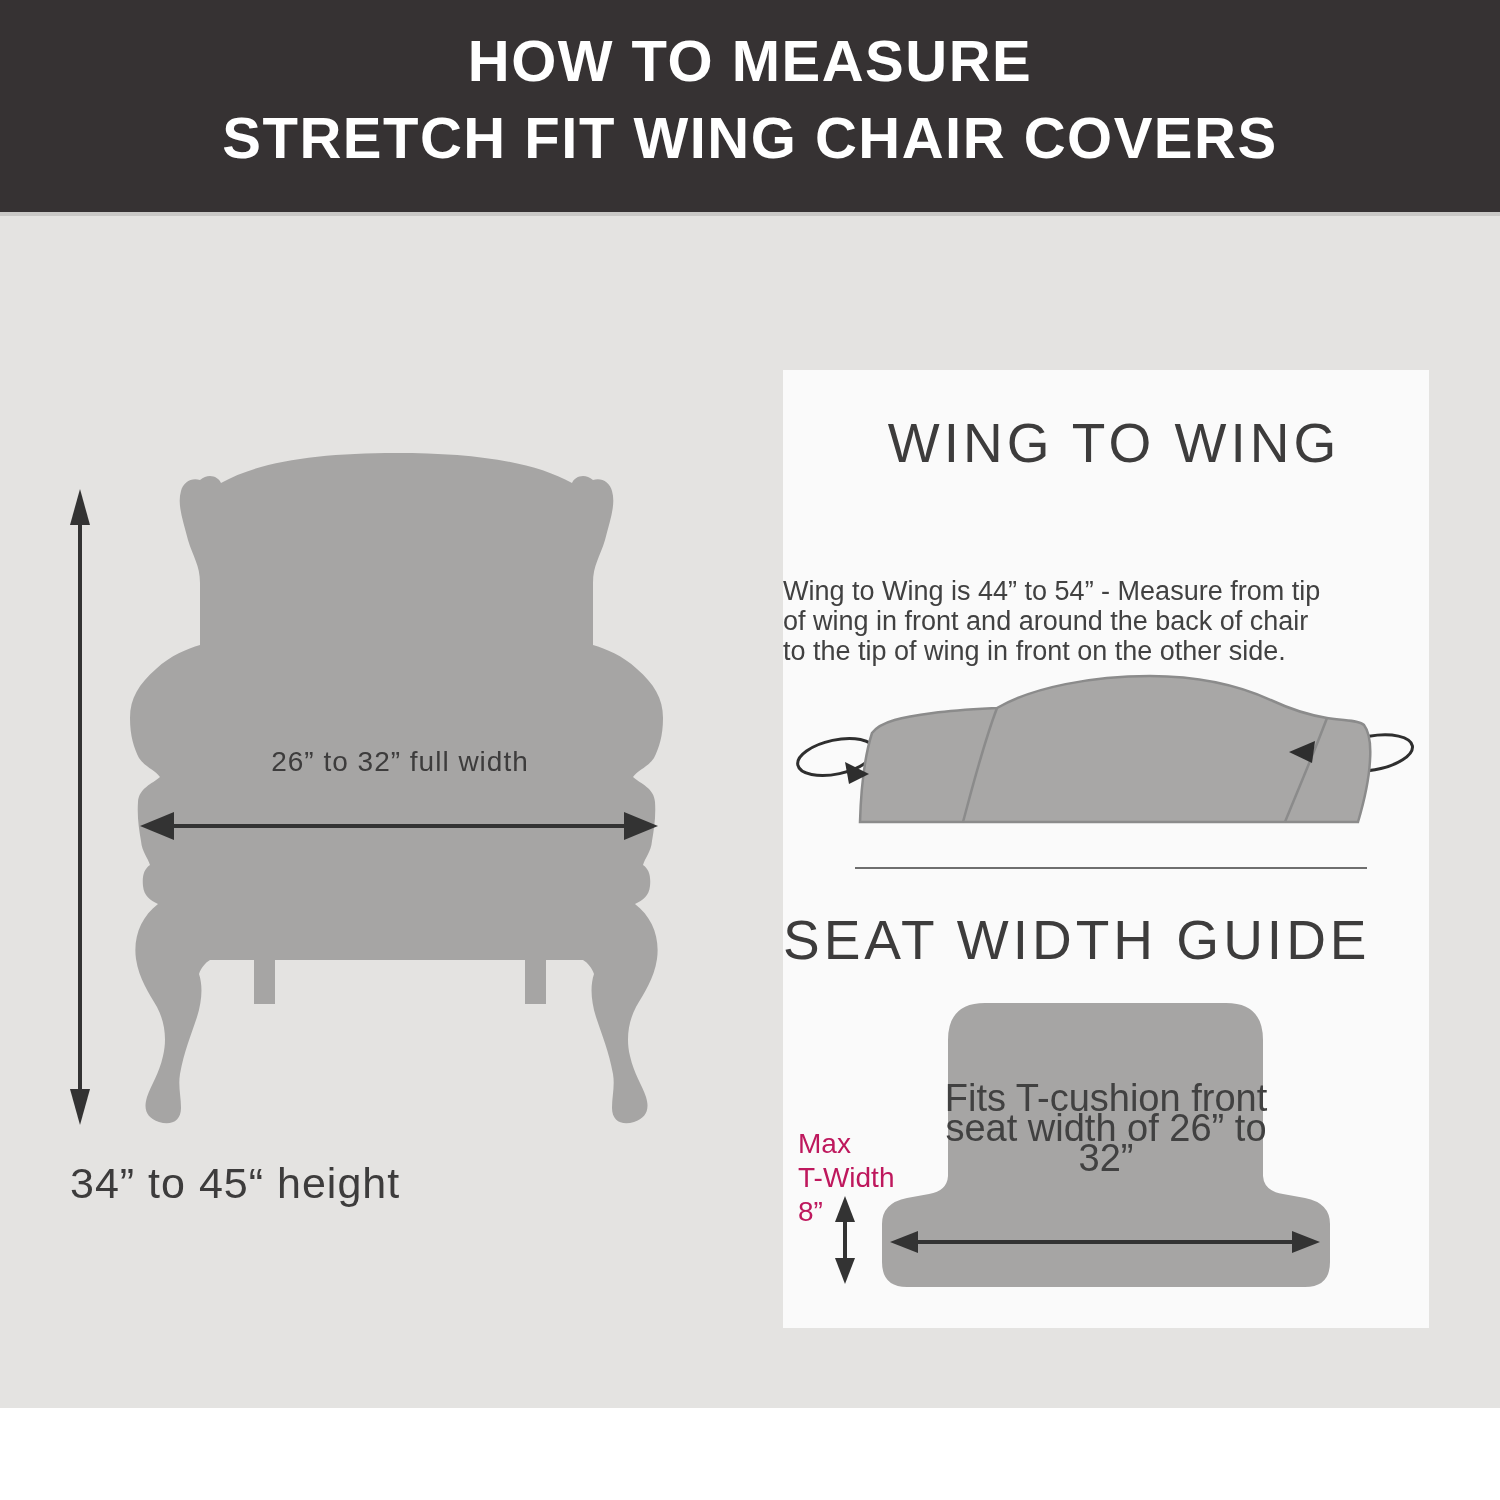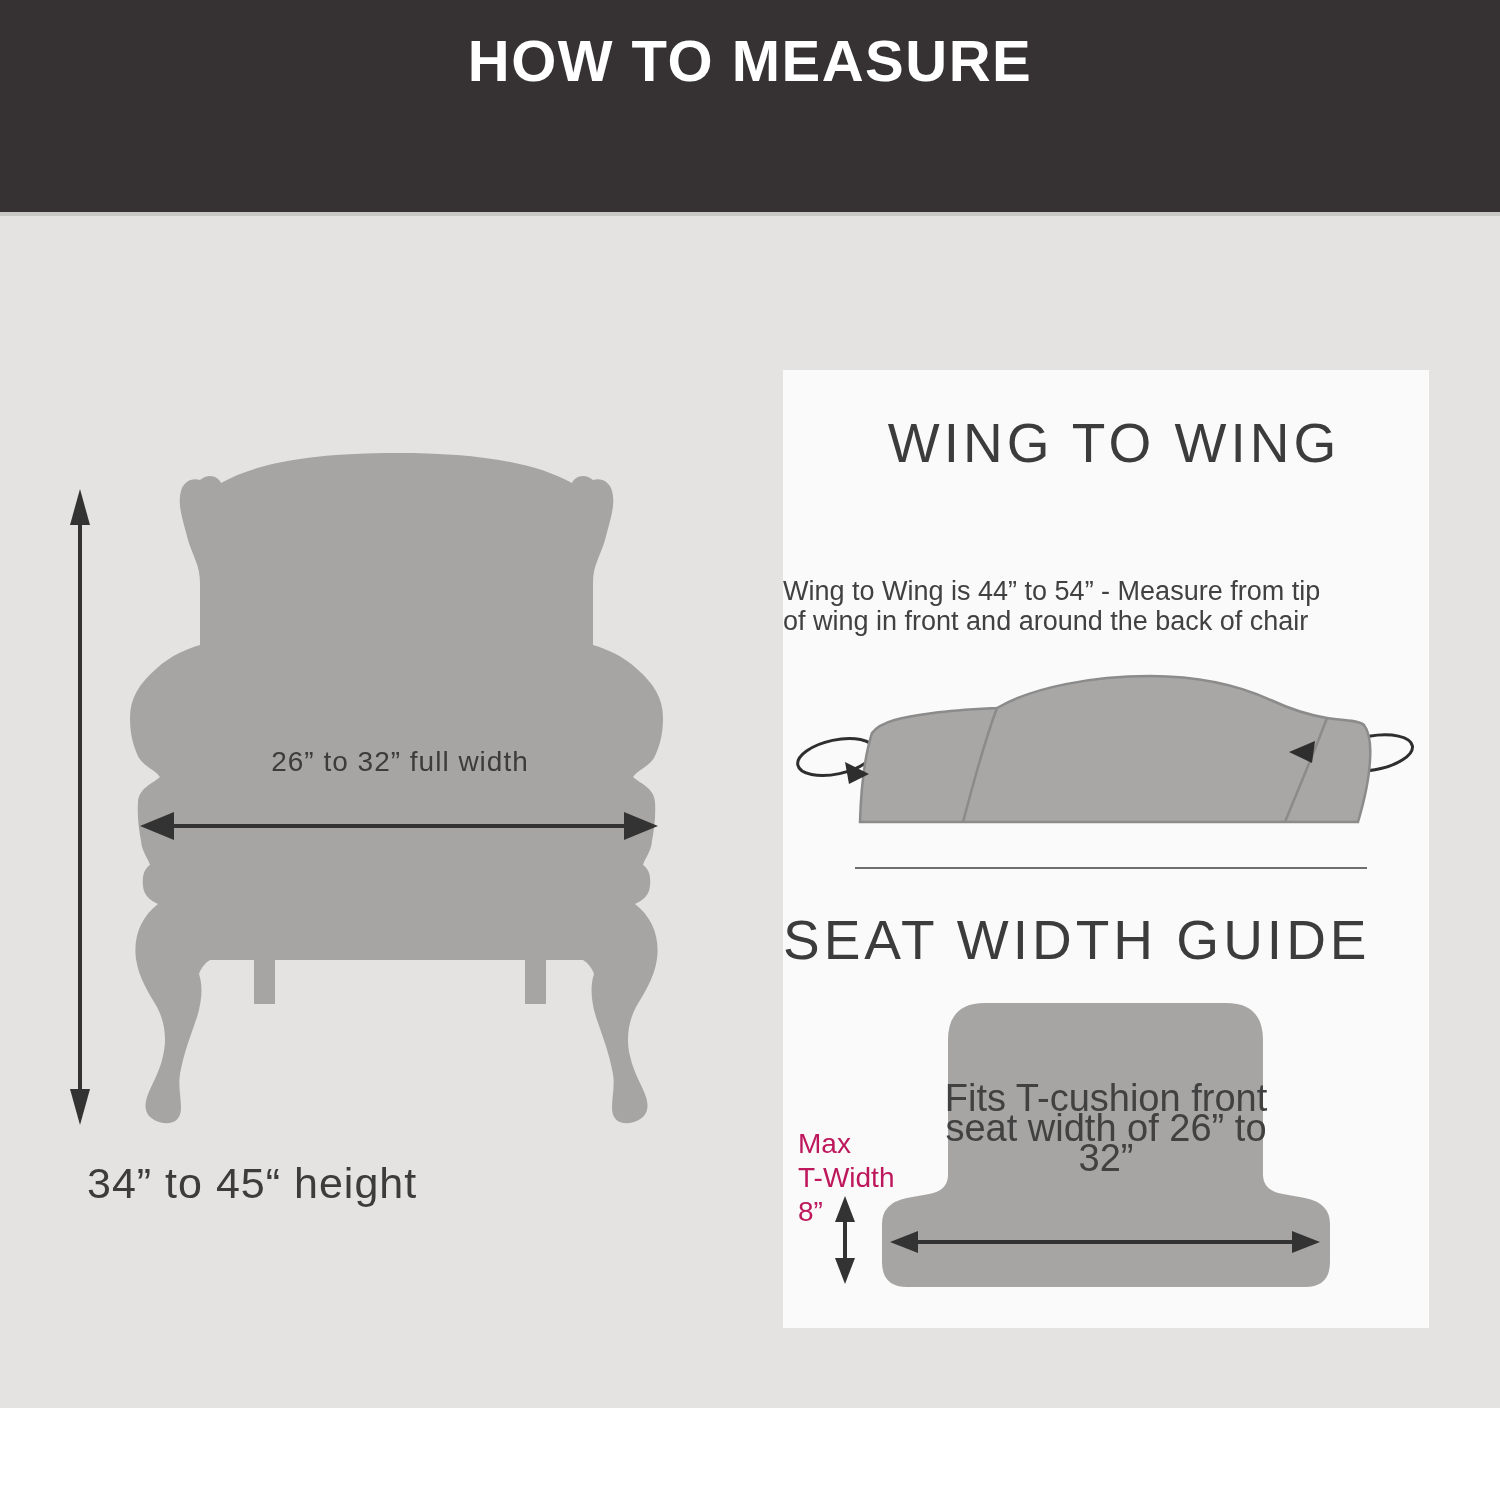--- a/index.html
+++ b/index.html
@@ -15,21 +15,21 @@
           border-bottom:4px solid #c9c8c6;}
   .header .h-line{width:100%;text-align:center;color:#ffffff;font-weight:bold;
           font-size:58px;line-height:77px;letter-spacing:1.5px;}
   .header .h-wrap{padding-top:22px;}
 
   
   .chair-svg{position:absolute;left:60px;top:445px;}
   .width-label{position:absolute;left:150px;top:746px;width:500px;text-align:center;
           font-size:28px;color:var(--text-dark);letter-spacing:1px;}
   .height-label{position:absolute;left:70px;top:1159px;font-size:43px;color:var(--text-dark);
-          letter-spacing:1px;margin-left:17px;}
+          letter-spacing:1px;}
 
   
   .card{position:absolute;left:783px;top:370px;width:646px;height:958px;background:var(--card-bg);}
   .card-title{position:absolute;left:0;top:40px;width:100%;text-align:center;
           font-size:55px;line-height:66px;color:var(--text-dark);letter-spacing:4px;font-weight:400;padding-left:8px;}
   .card-para{position:absolute;left:0;top:206px;width:100%;
           font-size:27px;line-height:30px;color:#414141;}
   .wing-svg{position:absolute;left:0;top:295px;}
   .divider{position:absolute;left:72px;top:497px;width:512px;height:0;border-top:2px solid #6e6e6e;}
   .seat-title{position:absolute;left:0;top:537px;width:100%;text-align:left;
@@ -40,20 +40,21 @@
   .max-label{position:absolute;left:15px;top:757px;font-size:28px;line-height:34px;color:#be185d;}
 </style>
 </head>
 <body>
 
 <div class="page">
 
   <div class="header">
     <div class="h-wrap">
       <div class="h-line">HOW TO MEASURE</div>
+      <div class="h-line">STRETCH FIT WING CHAIR COVERS</div>
     </div>
   </div>
 
   <svg class="chair-svg" width="620" height="700" viewBox="0 0 620 700">
     <path fill="#a6a5a4" d="
       M 121,46
       C 123,37 132,32 140,35
       C 148,28 158,31 161,38
       C 200,16 260,8 336,8
       C 412,8 472,16 512,38
@@ -125,20 +126,21 @@
 
   <div class="card">
 
     <div class="card-title">
       <div>WING TO WING</div>
     </div>
 
     <div class="card-para">
       <div>Wing to Wing is 44” to 54” - Measure from tip</div>
       <div>of wing in front and around the back of chair</div>
+      <div>to the tip of wing in front on the other side.</div>
     </div>
 
     <svg class="wing-svg" width="646" height="175" viewBox="0 0 646 175">
 
       <ellipse cx="53" cy="92" rx="39" ry="17" transform="rotate(-12 53 92)" fill="none" stroke="#2e2e2e" stroke-width="3"></ellipse>
       <ellipse cx="589" cy="88" rx="41" ry="17" transform="rotate(-10 589 88)" fill="none" stroke="#2e2e2e" stroke-width="3"></ellipse>
 
       <path fill="#a8a7a6" stroke="#8b8b8b" stroke-width="2.5" d="
         M 77,157
         C 78,122 82,90 89,68

